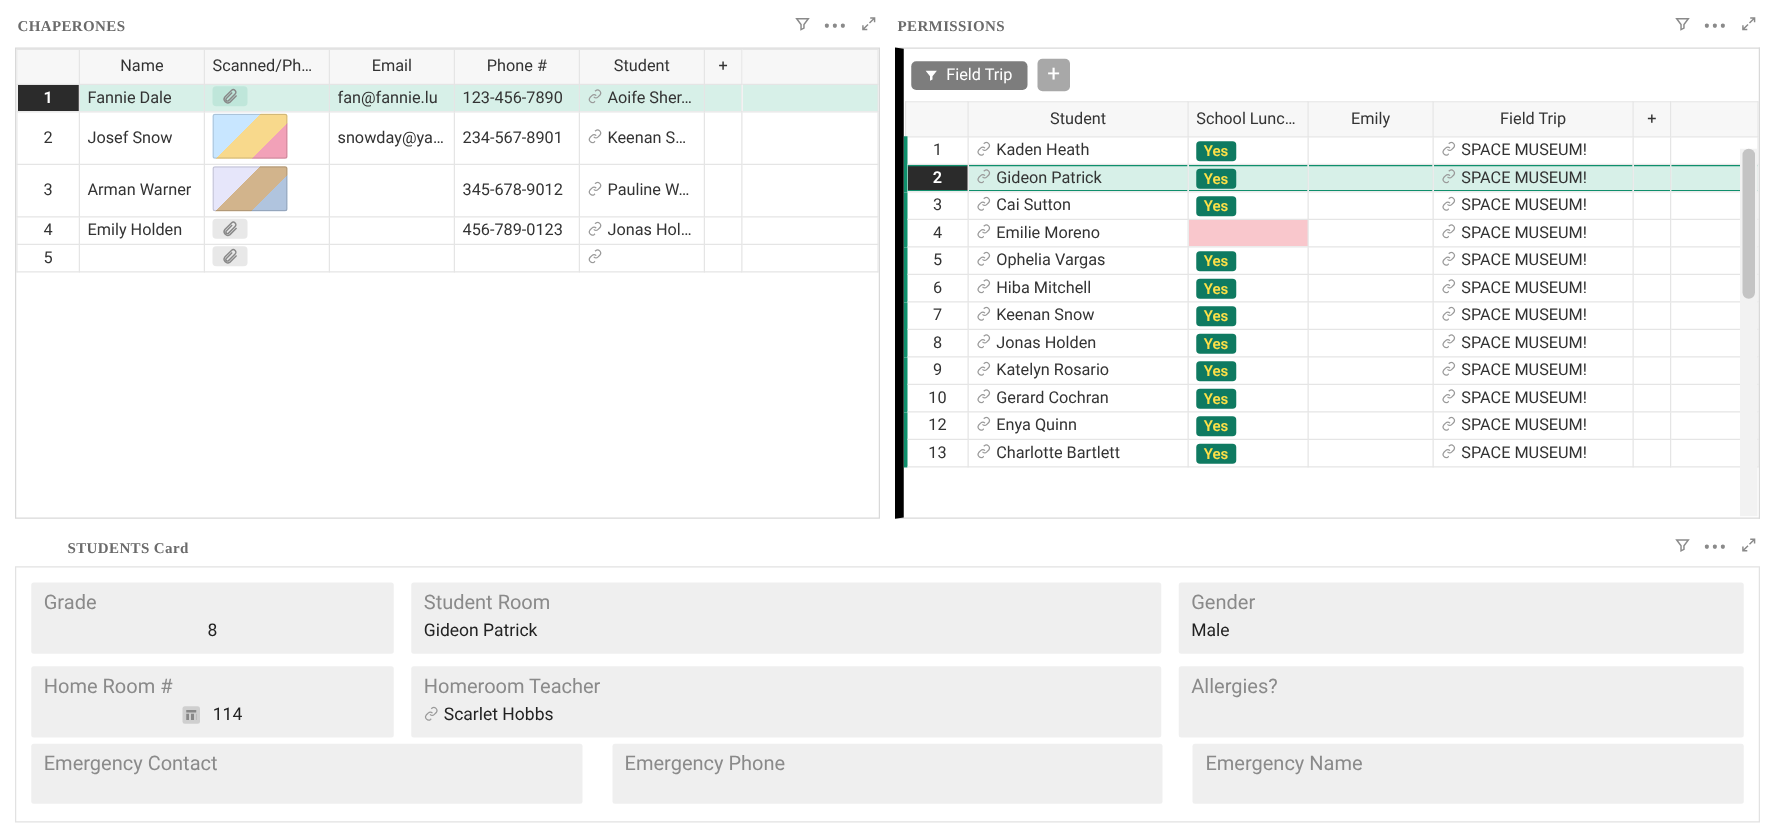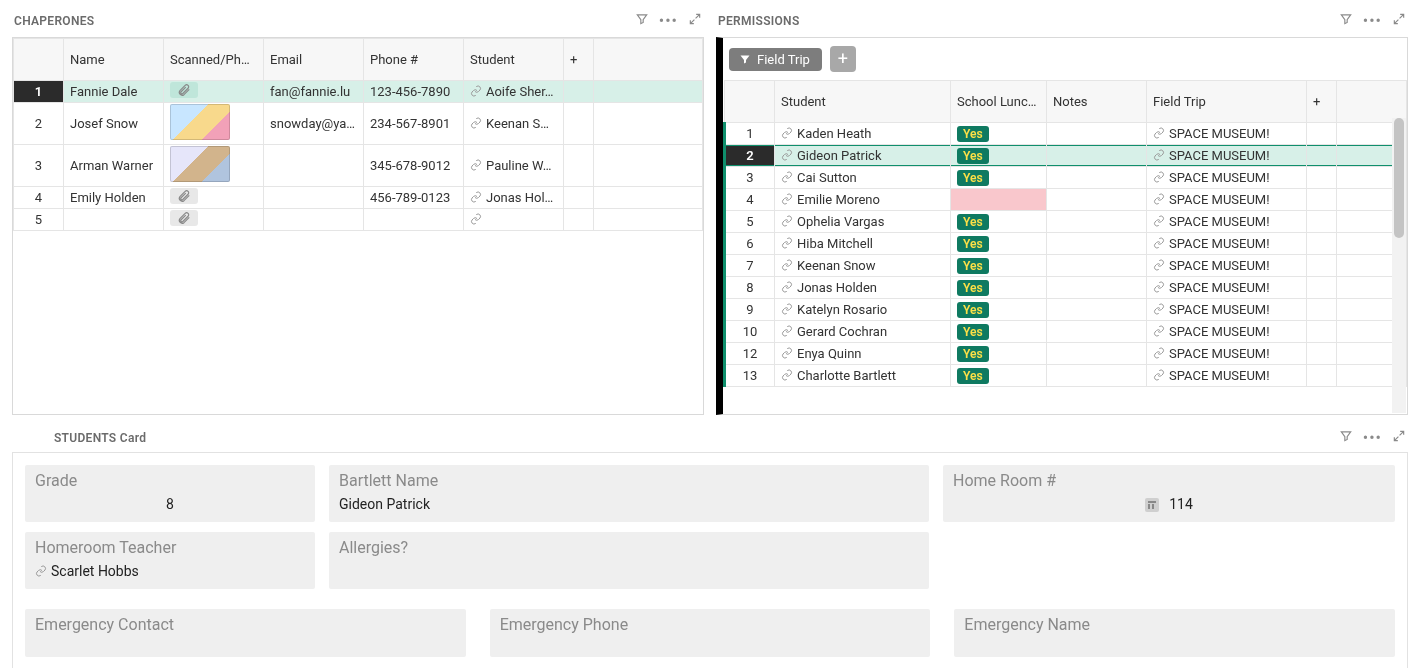--- a/index.html
+++ b/index.html
@@ -30,20 +30,21 @@
     display: flex;
     align-items: center;
     justify-content: space-between;
     padding: 2px 2px 8px 2px;
   }
   .panel-title {
     font-size: 12px;
     font-weight: 600;
     color: #6b6b6b;
     letter-spacing: 0.3px;
+    font-family: Liberation Serif, serif;
   }
   .panel-actions { display: flex; gap: 10px; align-items: center; }
   .panel-actions svg, .panel-actions .dots { color: #8a8a8a; cursor: pointer; }
   .dots { font-size: 16px; line-height: 1; letter-spacing: 1px; color:#8a8a8a; }
   .grid-wrap {
     border: 1px solid #d9d9d9;
     flex: 1;
     overflow: hidden;
     background: #fff;
     position: relative;
@@ -60,22 +61,22 @@
     font-size: 13px;
     overflow: hidden;
     white-space: nowrap;
     text-overflow: ellipsis;
     vertical-align: middle;
   }
   table.grid th {
     background: #f7f7f7;
     font-weight: 400;
     color: #333;
-    text-align: left;
-    height: 42px;
+    text-align: center;
+    height: 28px;
   }
   .rownum {
     text-align: center;
     background: #fff;
     color: #333;
     width: 50px;
   }
   .rownum.sel {
     background: #2b2b2b;
     color: #fff;
@@ -195,21 +196,21 @@
   }
   .field .calc-icon::after {
     content:""; position:absolute; left:3px; right:3px; bottom:3px; height:5px;
     background: repeating-linear-gradient(90deg,#888 0 2px, transparent 2px 4px);
   }
   .panel-students .panel-header { padding-bottom:6px;margin-left:40px; }
   .contact-row {
     display:grid;
     grid-template-columns: 1fr 1fr 1fr;
     gap:24px;
-    margin-top:20px;
+    margin-top:5px;
   }
   .contact-row .field { min-height:48px; }
 </style>
 </head>
 <body>
 
 <div class="workspace">
 
   <div class="panel">
     <div class="panel-header">
@@ -351,21 +352,21 @@
             <col style="width:100px">
             <col style="width:160px">
             <col style="width:30px">
             <col>
         </colgroup>
         <thead>
           <tr>
             <th></th>
             <th>Student</th>
             <th>School Lunch?</th>
-            <th>Notes</th>
+            <th>Emily</th>
             <th>Field Trip</th>
             <th class="add-col">+</th>
             <th></th>
           </tr>
         </thead>
         <tbody id="perm-body">
             <tr class="green-bar">
               <td class="rownum">1</td>
               <td><span class="link-icon"><svg viewBox="0 0 24 24">
                     <path d="M10 13a5 5 0 0 0 7 0l3-3a5 5 0 0 0-7-7l-1 1M14 11a5 5 0 0 0-7 0l-3 3a5 5 0 0 0 7 7l1-1"></path>
@@ -542,22 +543,26 @@
             </svg></span>
       </div>
     </div>
     <div class="card-body">
       <div class="card-grid">
         <div class="field">
           <div class="field-label">Grade</div>
           <div class="field-value center">8</div>
         </div>
         <div class="field">
-          <div class="field-label">Bartlett Name</div>
+          <div class="field-label">Student Room</div>
           <div class="field-value">Gideon Patrick</div>
+        </div>
+        <div class="field">
+          <div class="field-label">Gender</div>
+          <div class="field-value">Male</div>
         </div>
         <div class="field">
           <div class="field-label">Home Room #</div>
           <div class="field-value center"><span class="calc-icon"></span><span>114</span></div>
         </div>
         <div class="field">
           <div class="field-label">Homeroom Teacher</div>
           <div class="field-value"><span class="link-icon"><svg viewBox="0 0 24 24">
                   <path d="M10 13a5 5 0 0 0 7 0l3-3a5 5 0 0 0-7-7l-1 1M14 11a5 5 0 0 0-7 0l-3 3a5 5 0 0 0 7 7l1-1"></path>
                 </svg></span><span>Scarlet Hobbs</span></div>

